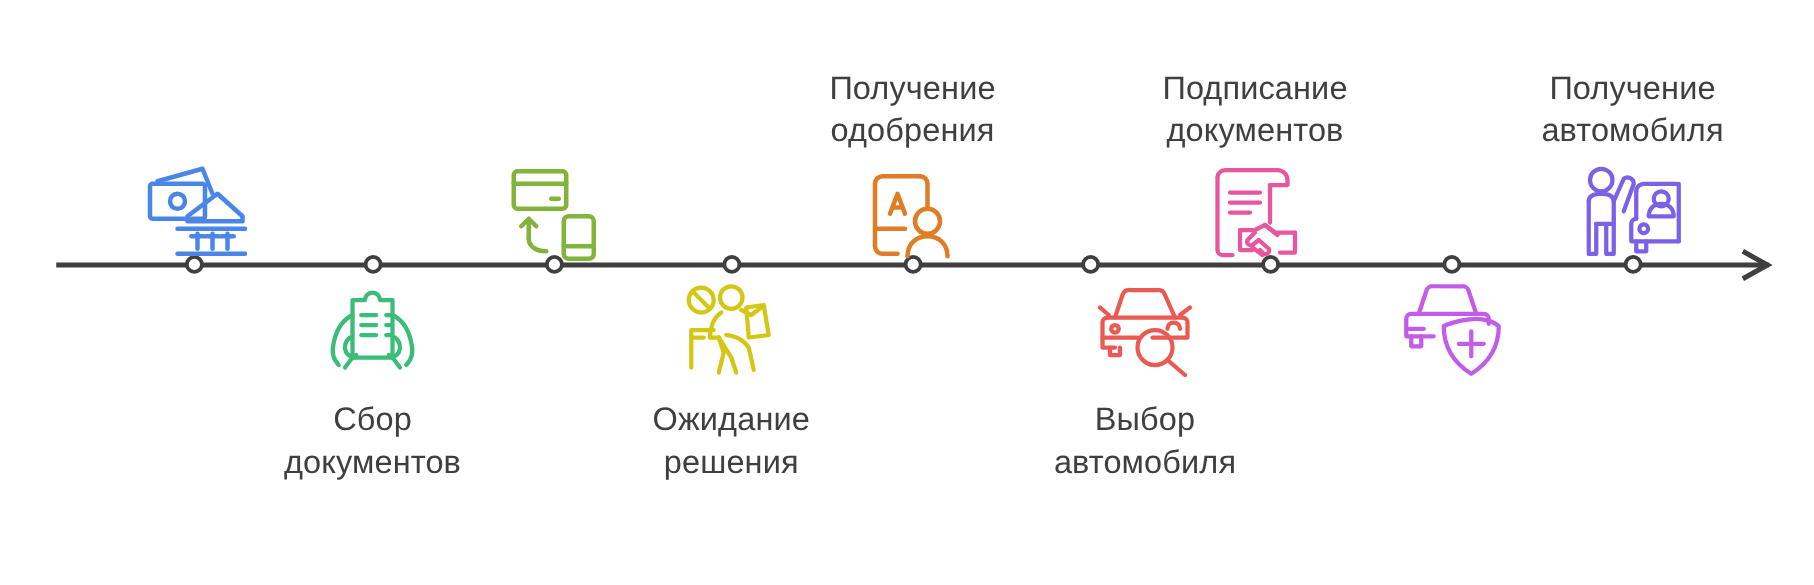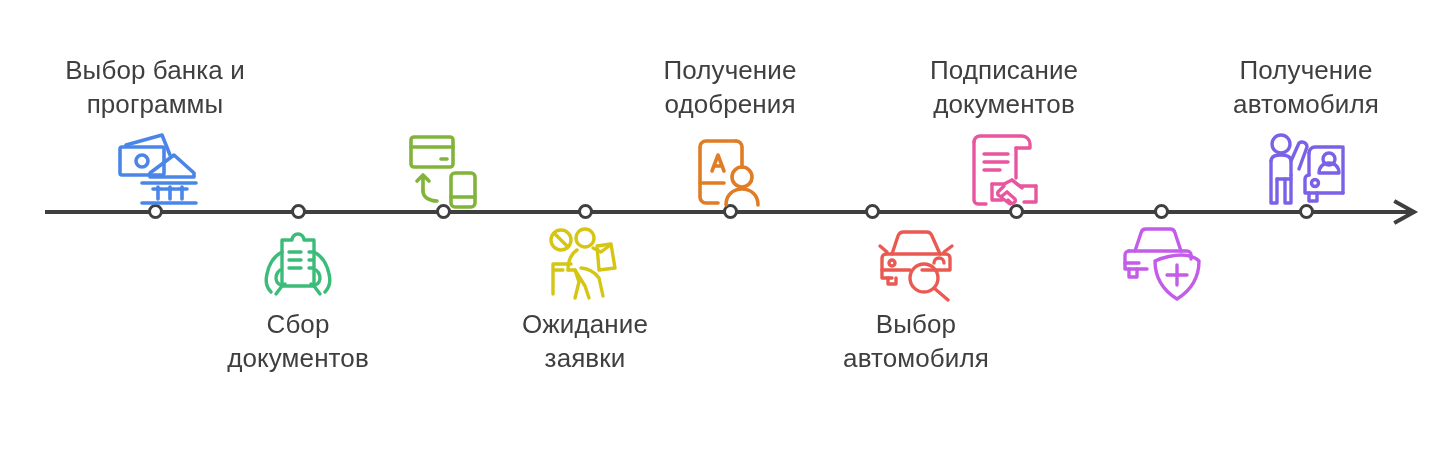--- a/index.html
+++ b/index.html
@@ -64,21 +64,21 @@
     color: #3f3f3f;
     font-size: 26px;
     line-height: 1.30;
     letter-spacing: 0.1px;
     white-space: pre-line;
   }
   .node.top .node-label {
     margin-bottom: 8px;
   }
   .node.bottom .node-label {
-    margin-top: 4px;
+    margin-top: 15px;
   }
   .node-icon {
     display: flex;
     align-items: center;
     justify-content: center;
     height: 80px;
   }
   .node-icon svg {
     display: block;
   }
@@ -99,22 +99,20 @@
       <div class="axis-dot" style="left: 443px;"></div>
       <div class="axis-dot" style="left: 585px;"></div>
       <div class="axis-dot" style="left: 730px;"></div>
       <div class="axis-dot" style="left: 872px;"></div>
       <div class="axis-dot" style="left: 1016px;"></div>
       <div class="axis-dot" style="left: 1161px;"></div>
       <div class="axis-dot" style="left: 1306px;"></div>
     </div>
 
   <div class="node top" id="node-1" style="left: 155px;">
-    <div class="node-label">Выбор банка и
-программы</div>
     <div class="node-icon">
       <svg width="86" height="78" viewBox="0 0 86 78">
         <g fill="none" stroke="#4a86e8" stroke-width="3.6" stroke-linecap="round" stroke-linejoin="round">
           <rect x="8" y="16" width="44" height="28" rx="2"></rect>
           <path d="M14 14 L50 4 L58 24"></path>
           <circle cx="30" cy="30" r="6"></circle>
           <path d="M38 42 L62 24 L82 42 L82 46 L38 46 Z"></path>
           <path d="M30 52 L84 52"></path>
           <path d="M46 56 L46 68 M58 56 L58 68 M70 56 L70 68"></path>
           <path d="M41 58 L51 58 M53 58 L63 58 M65 58 L75 58"></path>
@@ -170,21 +168,21 @@
           <path d="M48 24 L56 28 L64 22"></path>
           <path d="M52 22 L66 20 L70 44 L54 46 Z"></path>
           <path d="M23 46 L30 46 L40 62 L44 74"></path>
           <path d="M30 46 L34 58 L30 74"></path>
           <path d="M8 40 L8 70 M8 40 L26 40 M8 46 L18 46"></path>
           <path d="M36 44 C42 44 50 48 54 54 L58 72"></path>
         </g>
       </svg>
     </div>
     <div class="node-label">Ожидание
-заявки</div>
+решения</div>
   </div>
 
   <div class="node top" id="node-5" style="left: 730px;">
     <div class="node-label">Получение
 одобрения</div>
     <div class="node-icon">
       <svg width="76" height="78" viewBox="0 0 76 78">
         <g fill="none" stroke="#e07c24" stroke-width="3.6" stroke-linecap="round" stroke-linejoin="round">
           <path d="M44 10 H14 a6 6 0 0 0 -6 6 v50 a6 6 0 0 0 6 6 h12"></path>
           <path d="M44 10 a6 6 0 0 1 6 6 v20"></path>

